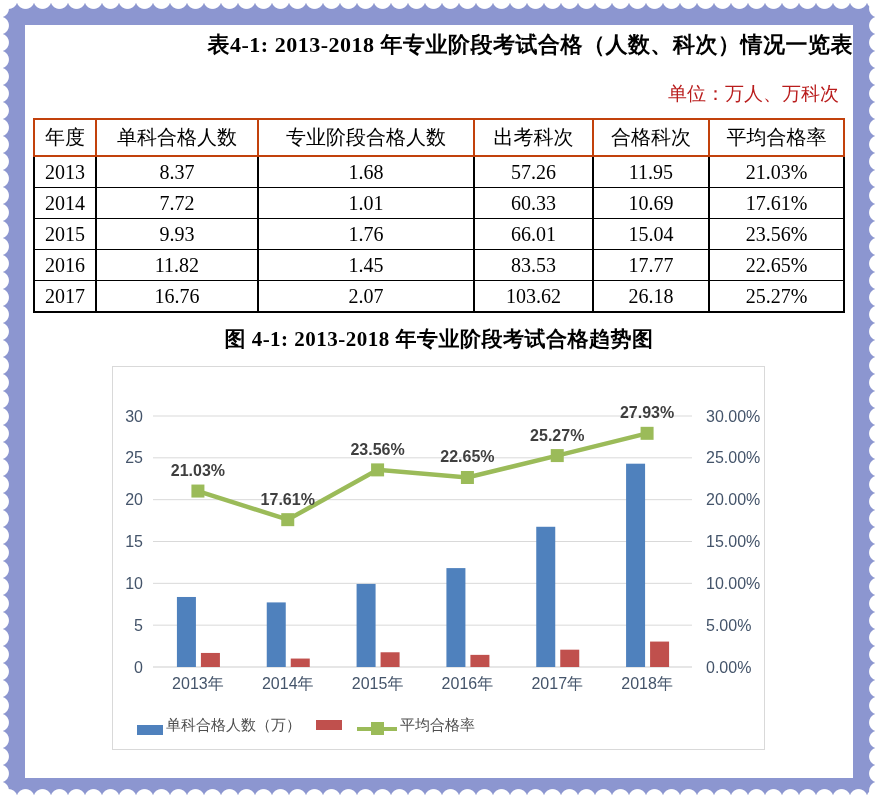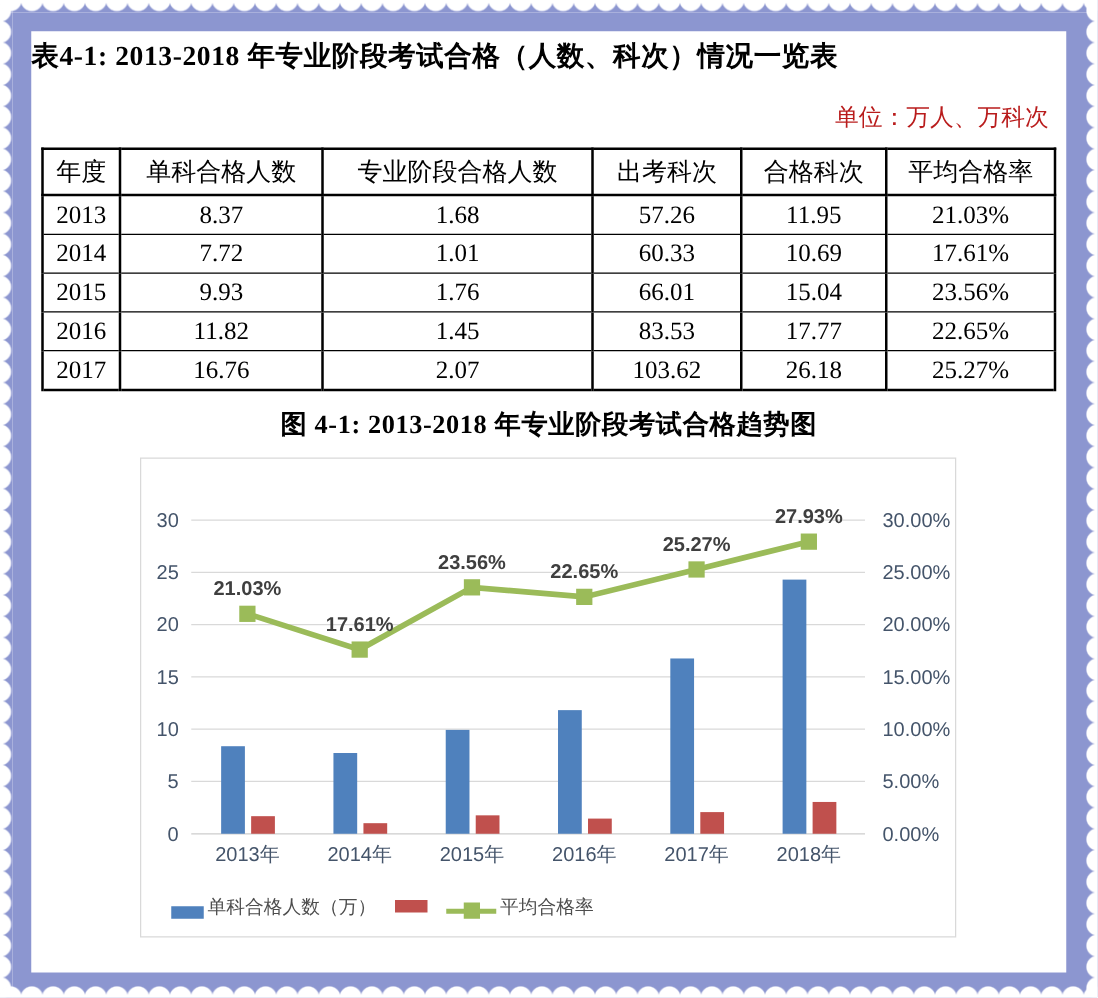--- a/index.html
+++ b/index.html
@@ -18,38 +18,38 @@
       radial-gradient(circle at 8.5px 10px, #ffffff 8.4px, rgba(255,255,255,0) 9.4px),
       radial-gradient(circle at 0px 8.5px,  #ffffff 8.4px, rgba(255,255,255,0) 9.4px),
       radial-gradient(circle at 10px 8.5px, #ffffff 8.4px, rgba(255,255,255,0) 9.4px);
     background-size:17px 10px,17px 10px,10px 17px,10px 17px;
     background-position:left top,left bottom,left top,right top;
     background-repeat:repeat-x,repeat-x,repeat-y,repeat-y;
   }
   .content{width:100%;height:100%;background:#fff;overflow:hidden;}
 
   .tbl-title{
-    margin-top:5px;text-align:left;
+    margin-top:5px;text-align:right;
     font-size:22px;font-weight:bold;color:#000;letter-spacing:.5px;
   }
   .unit{
     margin-top:21px;text-align:right;padding-right:14px;
     font-size:19px;color:#b91c1c;
   }
   table{
     border-collapse:collapse;table-layout:fixed;
     width:810px;margin:11px auto 0;
     border:2px solid #000;
     font-size:20px;color:#000;
   }
   col.c0{width:62px}col.c1{width:162px}col.c2{width:216px}
   col.c3{width:119px}col.c4{width:116px}col.c5{width:135px}
   th{
     height:33px;font-weight:normal;text-align:center;
-    border:2px solid #000000;
+    border:2px solid #c2410c;
   }
   td{
     height:28px;text-align:center;
     border:2px solid #000;border-top-width:1px;border-bottom-width:1px;
   }
   .fig-title{
     margin-top:12px;text-align:center;
     font-size:21px;font-weight:bold;color:#000;letter-spacing:.5px;
   }
   .chart-box{

